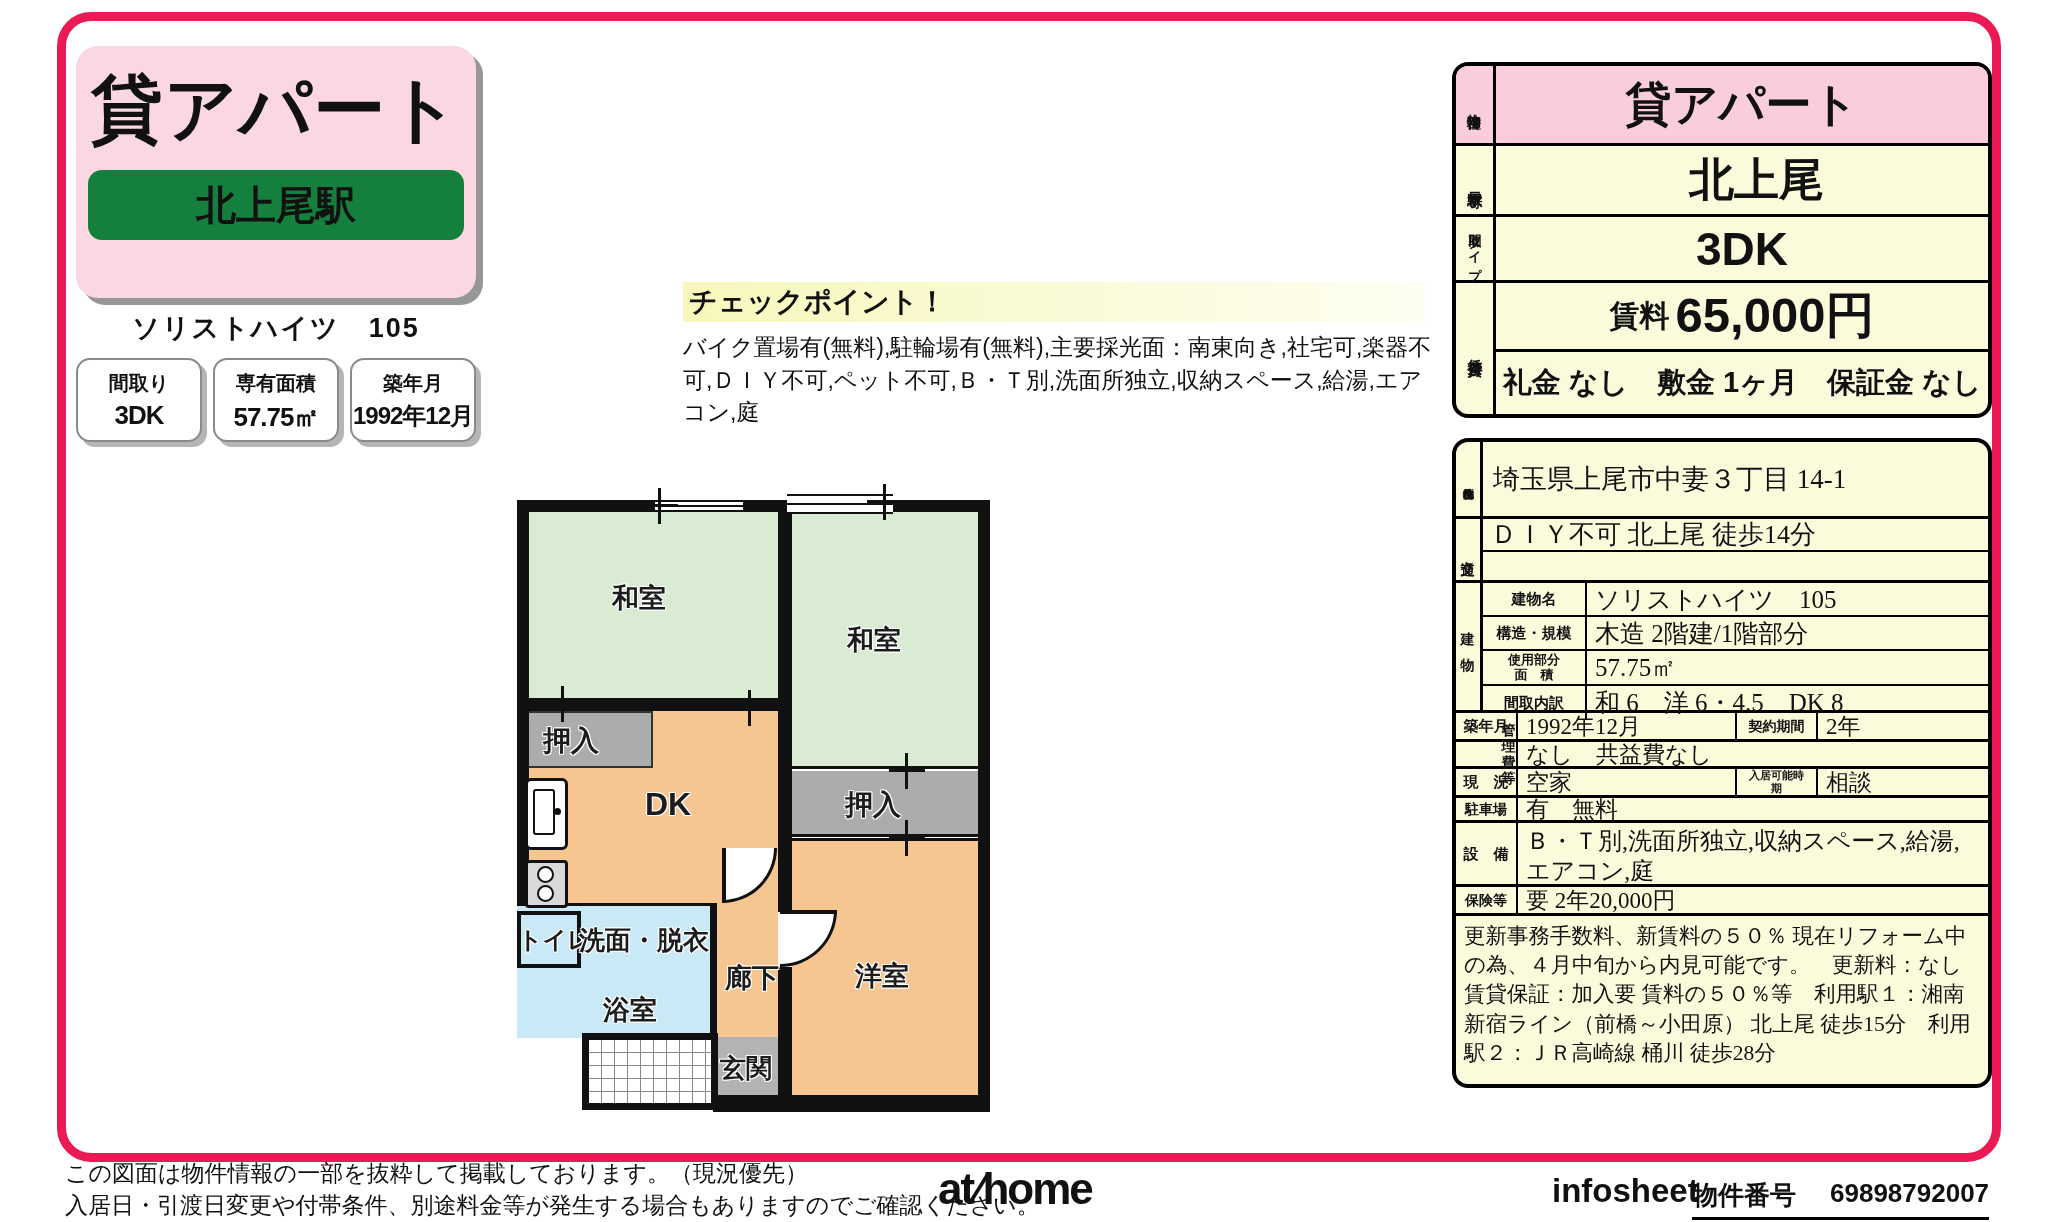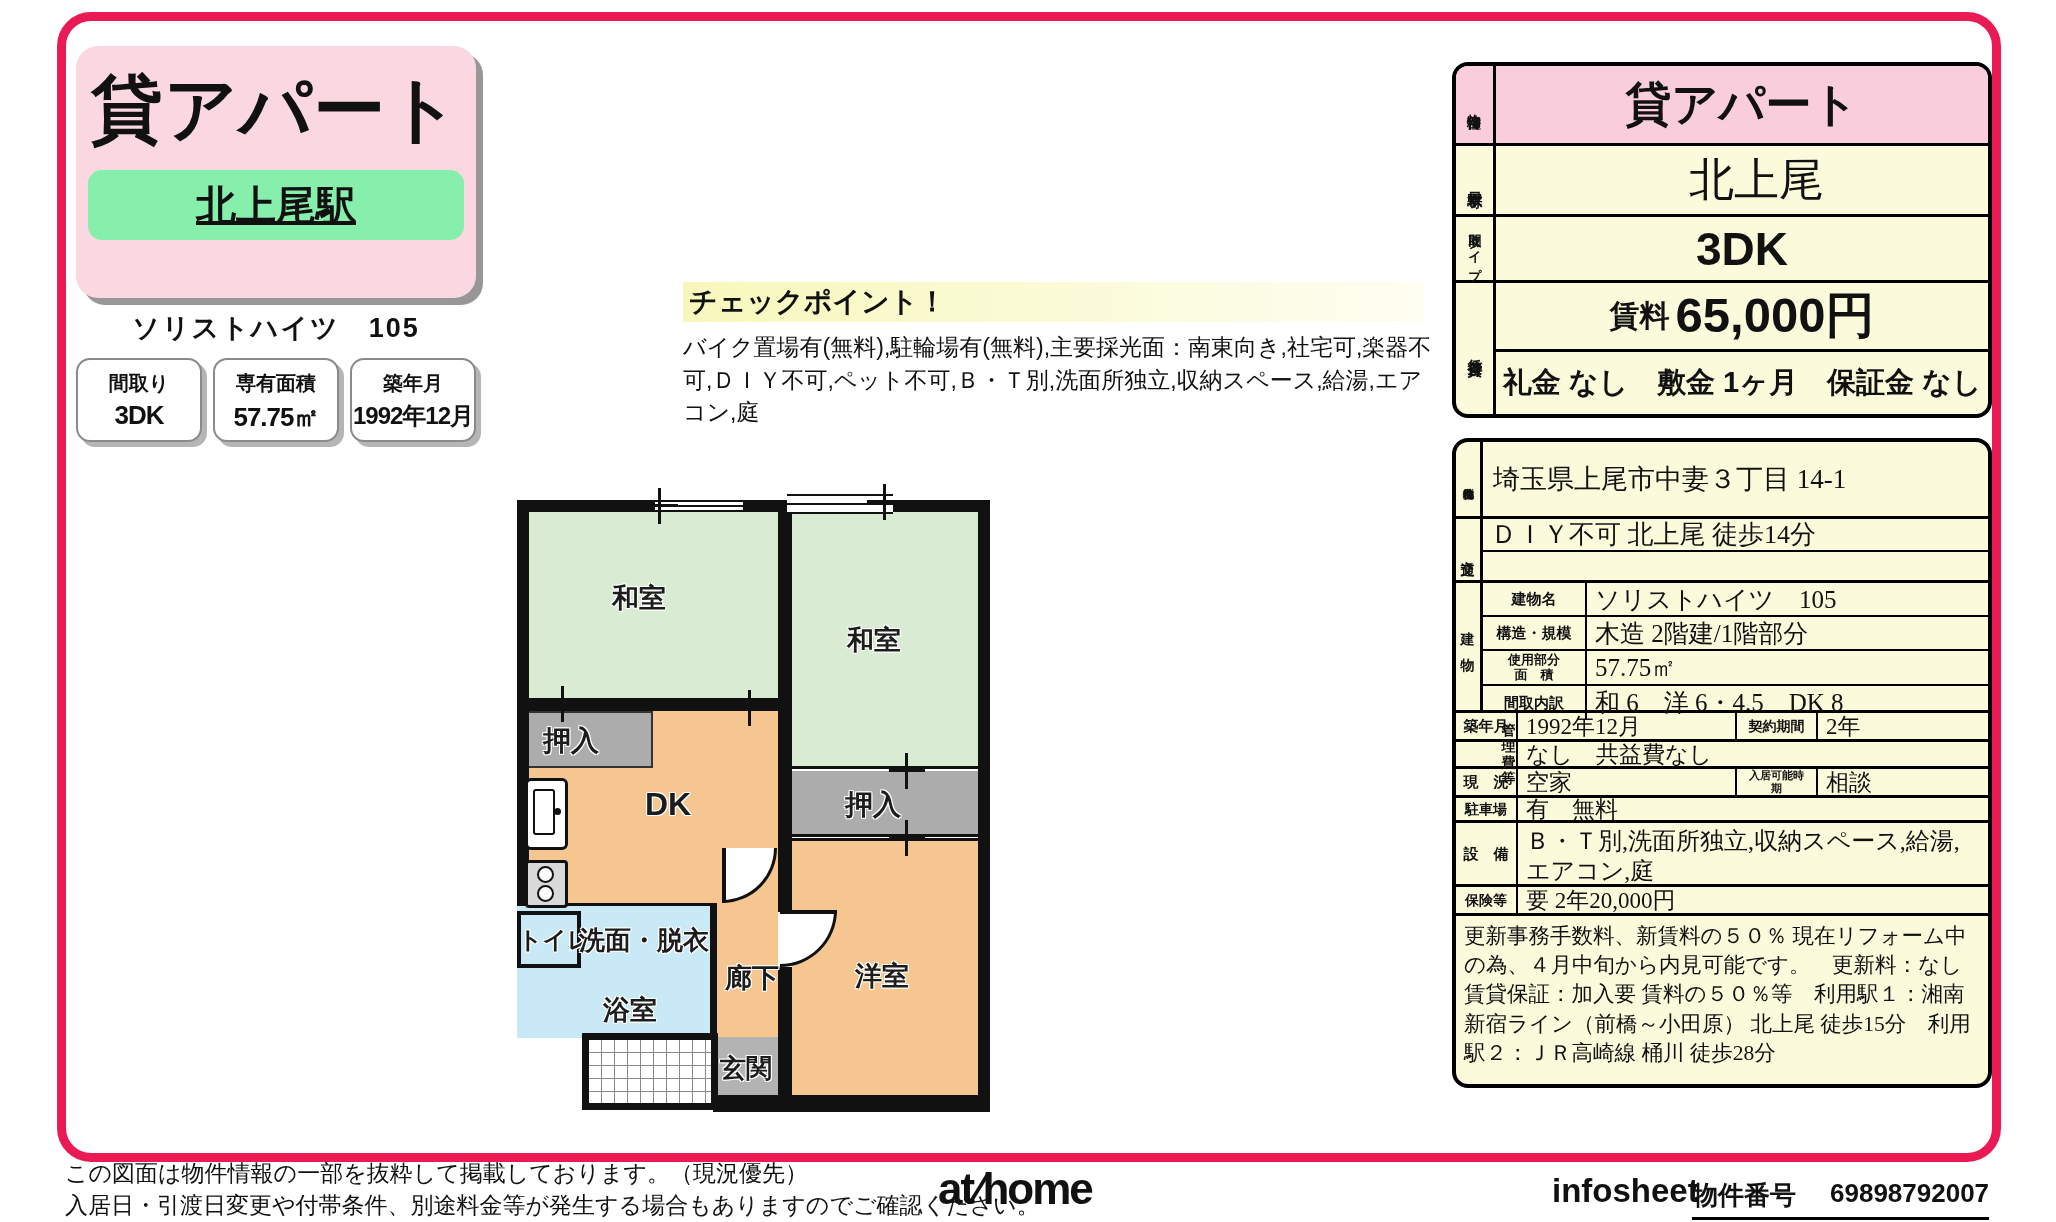--- a/index.html
+++ b/index.html
@@ -7,23 +7,23 @@
           font-family:"Liberation Sans","DejaVu Sans",sans-serif;color:#111;}
 
   
   .frame{position:absolute;left:57px;top:12px;width:1926px;height:1132px;
          border:9px solid #EA1A55;border-radius:34px;background:#fff;}
 
   
   .title-box{position:absolute;left:76px;top:46px;width:400px;height:252px;
              background:#FBD7E2;border-radius:22px;box-shadow:7px 7px 0 rgba(125,125,125,.8);}
   .title-box .cat{margin-top:16px;text-align:center;font-size:72px;font-weight:bold;letter-spacing:1px;}
-  .station-box{position:absolute;left:12px;top:124px;width:376px;height:70px;background:#86efac;
+  .station-box{position:absolute;left:12px;top:124px;width:376px;height:70px;background:#15803d;
                border-radius:14px;display:flex;align-items:center;justify-content:center;
-               font-size:40px;font-weight:bold;text-decoration:underline;}
+               font-size:40px;font-weight:bold;}
   .building-line{position:absolute;left:76px;top:310px;width:400px;text-align:center;
                  font-size:27px;font-weight:600;letter-spacing:2px;}
   .summary{position:absolute;left:76px;top:358px;width:410px;display:flex;gap:11px;}
   .sbox{width:126px;height:84px;background:#fff;border:2px solid #8a8a8a;border-radius:14px;
         box-shadow:5px 5px 0 rgba(150,150,150,.7);text-align:center;box-sizing:border-box;}
   .sbox .lb{font-size:20px;font-weight:bold;margin-top:10px;}
   .sbox .vl{font-size:26px;font-weight:bold;margin-top:3px;letter-spacing:-1px;}
 
   
   .cp-head{position:absolute;left:683px;top:282px;width:742px;height:40px;
@@ -178,21 +178,21 @@
     <div class="trow" style="height:80px;">
       <div class="lcell pink" style="width:40px;">
           <span class="vtext" style="font-size:14px;">物件種目</span>
         </div>
       <div class="vcell pink" style="font-size:46px;font-weight:bold;">貸アパート</div>
     </div>
     <div class="trow" style="height:71px;">
       <div class="lcell" style="width:40px;">
           <span class="vtext" style="font-size:15px;">最寄駅</span>
         </div>
-      <div class="vcell" style="font-size:45px;font-weight:normal;padding-left:29px;">北上尾</div>
+      <div class="vcell" style="font-size:45px;font-weight:bold;padding-left:29px;">北上尾</div>
     </div>
     <div class="trow" style="height:66px;">
       <div class="lcell" style="width:40px;">
           <span class="vtext" style="font-size:13px;">間取タイプ</span>
         </div>
       <div class="vcell" style="font-size:46px;font-weight:bold;">3DK</div>
     </div>
     <div class="trow last">
       <div class="lcell" style="width:40px;">
           <span class="vtext" style="font-size:15px;">賃貸条件</span>

